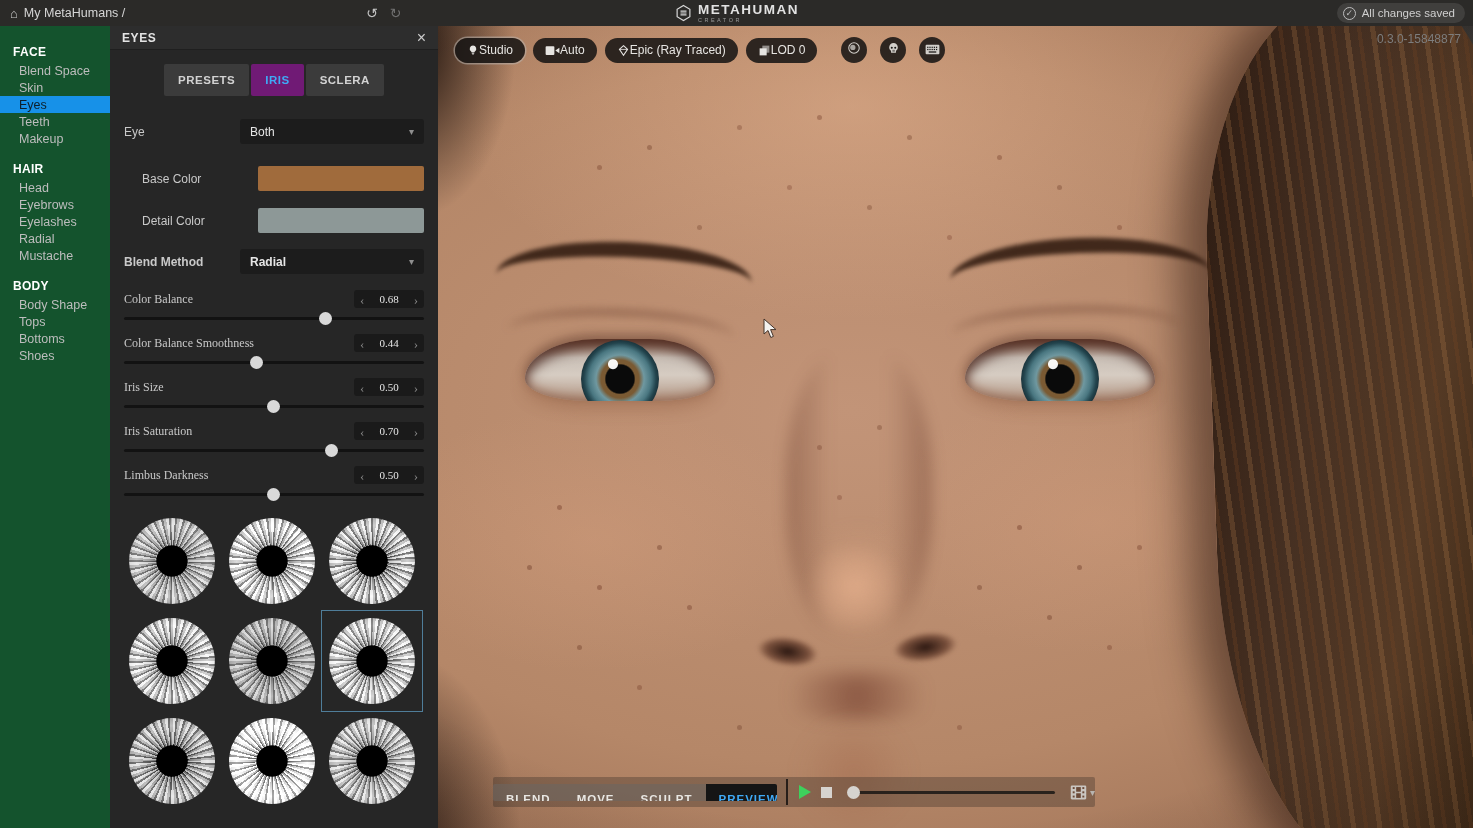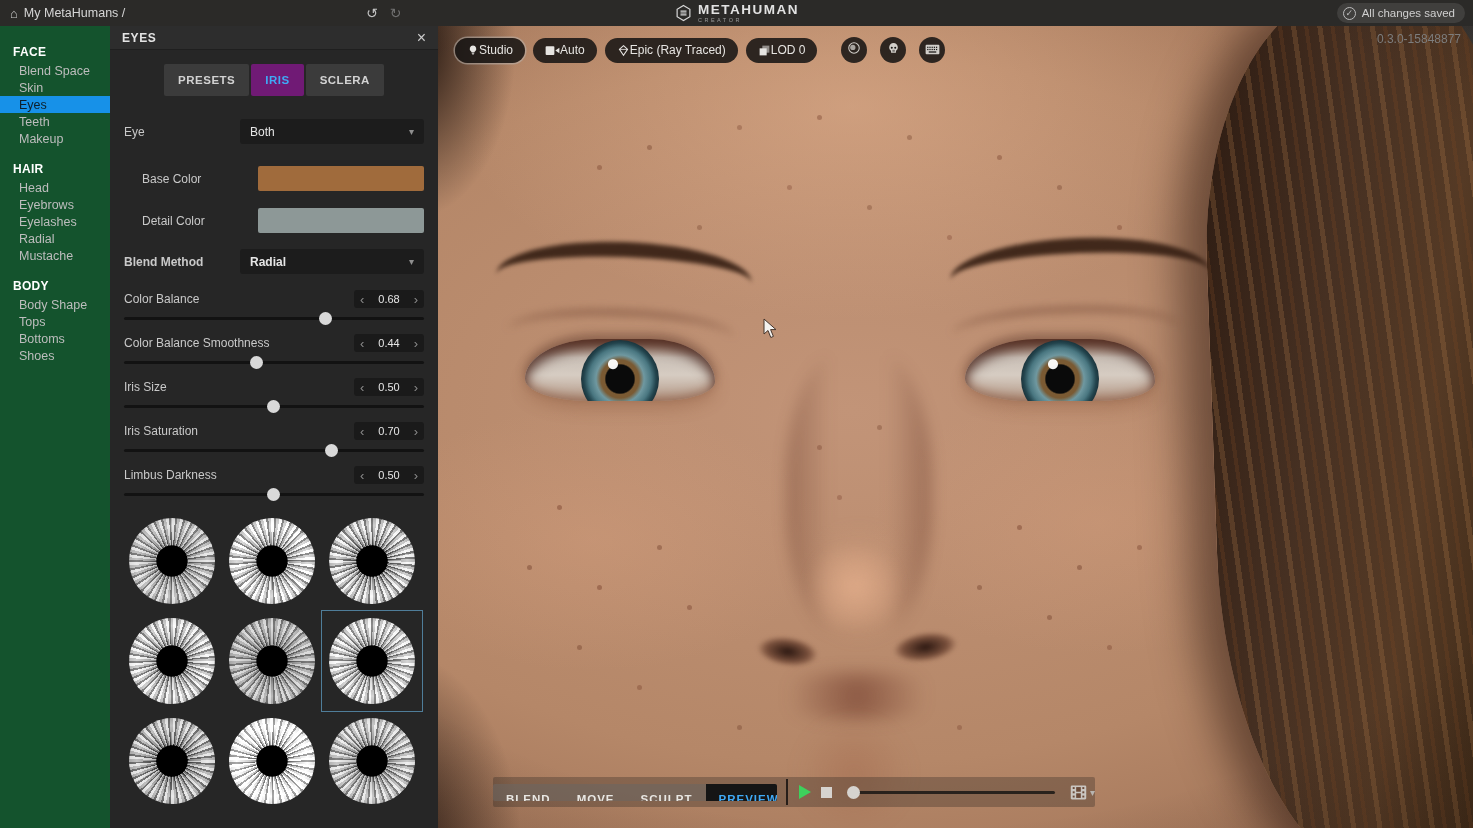--- a/index.html
+++ b/index.html
@@ -44,21 +44,21 @@
   .tab:last-child { margin-right:0; }
   .tab.active { background:#701a75; color:#3fa9f5; }
 
   .field-row { display:flex; align-items:center;justify-content:flex-end; }
   .field-label { width:116px; font-size:12px; color:#c9c9c9; }
   .dropdown { flex:1; height:25px; background:#1c1c1c; border-radius:3px; display:flex; align-items:center;
               justify-content:space-between; padding:0 10px; font-size:12px; color:#e6e6e6; cursor:pointer; }
   .dd-chev { color:#8f8f8f; font-size:10px; }
   .swatch { width:166px; height:25px; border-radius:2px; cursor:pointer; }
 
-  .slider-row { margin-top:9px; }
+  .slider-row { margin-top:9px;font-family:Liberation Serif, serif; }
   .slider-row.first { margin-top:16px; }
   .slider-head { display:flex; align-items:center; justify-content:space-between; height:18px; }
   .s-label { font-size:12px; color:#c9c9c9; }
   .stepper { display:flex; align-items:center; justify-content:space-between; width:70px; height:18px;
              background:#1a1a1a; border-radius:3px; padding:0 6px; }
   .st-btn { color:#8a8a8a; font-size:13px; cursor:pointer; line-height:1; }
   .st-val { color:#e6e6e6; font-size:11px; }
   .s-track { position:relative; margin-top:4px; height:13px; cursor:pointer; }
   .s-track::before { content:""; position:absolute; left:0; right:0; top:5px; height:3px; background:#121212; border-radius:2px; }
   .s-handle { position:absolute; top:0; width:13px; height:13px; border-radius:50%; background:#d9d9d9; }

